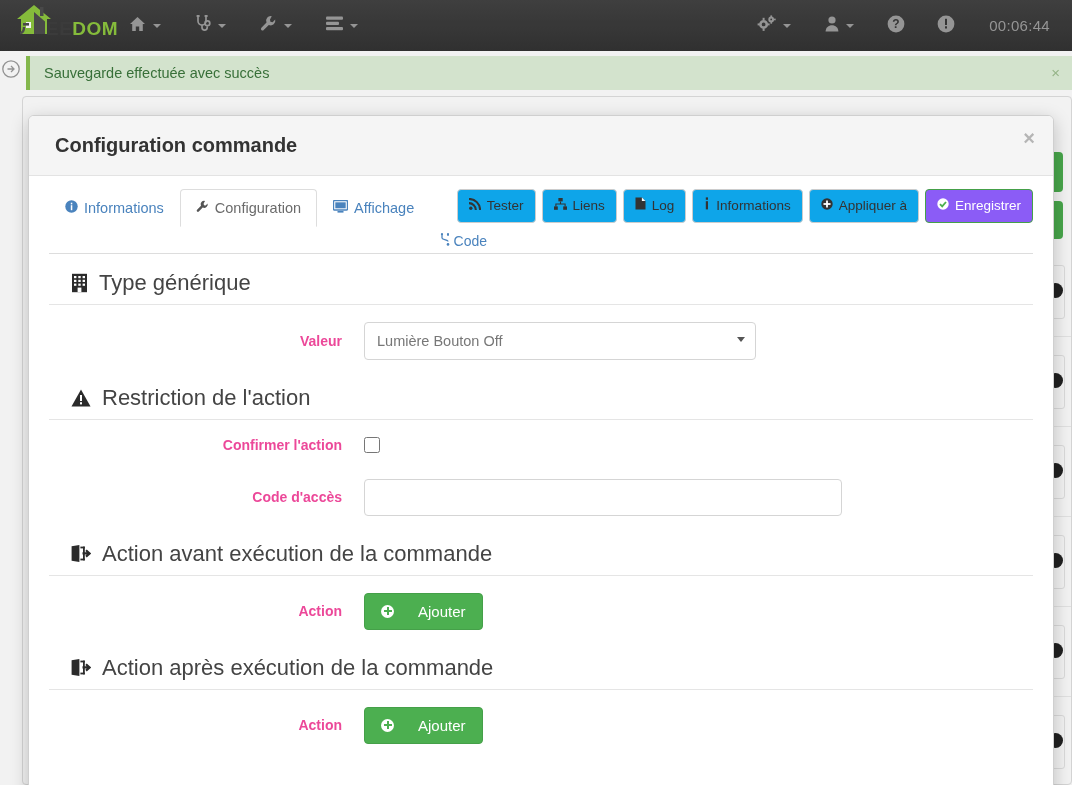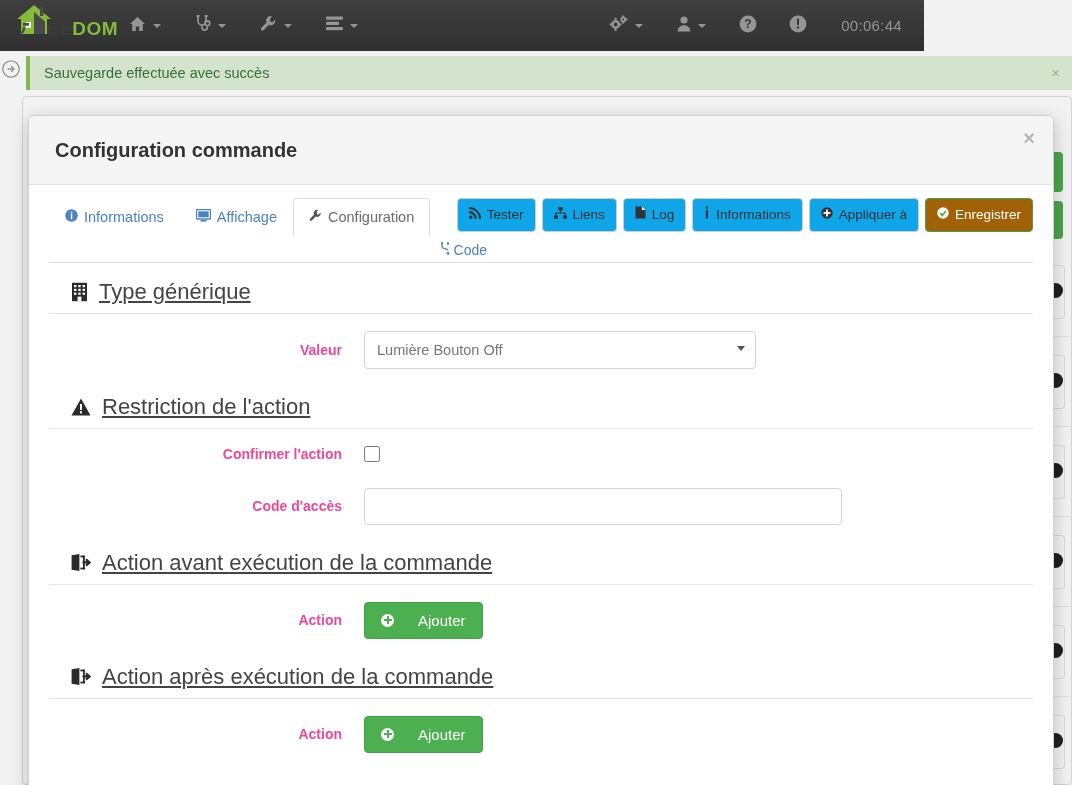--- a/index.html
+++ b/index.html
@@ -8,21 +8,21 @@
     width: 1072px; height: 785px;
     overflow: hidden;
     font-family: "Liberation Sans", sans-serif;
     background: #ffffff;
     color: #333;
   }
 
   
   .navbar {
     position: absolute; top: 0; left: 0;
-    width: 924px; height: 51px;
+    width: 1072px; height: 51px;
     background: #3a3a3a;
     background-image: linear-gradient(#434343, #333333);
     display: flex; align-items: center;
     z-index: 40;
   }
   .brand {
     width: 112px; height: 51px;
     display: flex; align-items: flex-end;
     padding-left: 12px; position: relative;
   }
@@ -137,21 +137,21 @@
     position: absolute; left: 28px; top: 115px;
     width: 1026px; height: 690px;
     background: #fff;
     border: 1px solid #cfcfcf;
     border-radius: 6px;
     box-shadow: 0 5px 18px rgba(0,0,0,.22);
     z-index: 60;
     overflow: hidden;
   }
   .modal-header {
-    height: 69px;
+    height: 60px;
     background: #f5f5f5;
     border-bottom: 1px solid #e3e3e3;
     display: flex; align-items: center;
     padding: 0 26px;
     position: relative;
   }
   .modal-title {
     font-size: 20px; font-weight: bold; color: #333;
   }
   .modal-close {
@@ -203,37 +203,36 @@
     font-size: 13.5px;
     border: 1px solid #ccc;
     border-radius: 4px;
     background: #0ea5e9;
     color: #333;
     cursor: pointer;
     white-space: nowrap;
     line-height: 1.3;
   }
   .btn-success {
-    background: #a16207; border-color: #45a049; color: #fff;
+    background: #8b5cf6; border-color: #45a049; color: #fff;
   }
   .code-link {
     display: inline-flex; align-items: center; gap: 4px;
     color: #4a83bd; font-size: 14px; cursor: pointer;
     padding: 4px 6px;
   }
   .tools-row2 { float: right; clear: right; margin-top: 6px; margin-right: 540px; }
 
   
   .legend {
     display: flex; align-items: center; gap: 11px;
     font-size: 22px; color: #444; font-weight: normal;
     padding: 16px 0 8px 22px;
     border-bottom: 1px solid #e5e5e5;
     margin-bottom: 0;
-    text-decoration: underline;
   }
   .legend .ic { display: inline-flex; color: #222; }
 
   .form-row {
     display: flex; align-items: center;
     padding: 9px 0;
     margin-top: 8px;
   }
   .form-label {
     width: 315px;
@@ -473,37 +472,37 @@
         <div class="tab">
           <span>
             <svg width="13" height="13" viewBox="0 0 13 13">
                 <circle cx="6.5" cy="6.5" r="6.2" fill="#4a83bd"></circle>
                 <rect x="5.8" y="5.2" width="1.5" height="5" fill="#fff"></rect>
                 <rect x="5.8" y="2.7" width="1.5" height="1.7" fill="#fff"></rect>
               </svg>
           </span>
           <span>Informations</span>
         </div>
+        <div class="tab active">
+          <span>
+            <svg width="13" height="13" viewBox="0 0 17 17">
+                <path d="M11.8 1.2 a4.6 4.6 0 0 0 -5.3 6.4 L1.4 12.7 a1.6 1.6 0 0 0 2.3 2.3 l5.1 -5.1 a4.6 4.6 0 0 0 6.4 -5.3 l-2.6 2.6 l-2.2 -0.4 l-0.4 -2.2 Z" fill="#555"></path>
+              </svg>
+          </span>
+          <span>Configuration</span>
+        </div>
         <div class="tab">
           <span>
             <svg width="15" height="13" viewBox="0 0 15 13">
                 <rect x="0.5" y="0.5" width="14" height="9.5" rx="1" fill="none" stroke="#4a83bd" stroke-width="1.4"></rect>
                 <rect x="2.3" y="2.3" width="10.4" height="6" fill="#4a83bd"></rect>
                 <rect x="4.5" y="11" width="6" height="1.6" fill="#4a83bd"></rect>
               </svg>
           </span>
           <span>Affichage</span>
-        </div>
-        <div class="tab active">
-          <span>
-            <svg width="13" height="13" viewBox="0 0 17 17">
-                <path d="M11.8 1.2 a4.6 4.6 0 0 0 -5.3 6.4 L1.4 12.7 a1.6 1.6 0 0 0 2.3 2.3 l5.1 -5.1 a4.6 4.6 0 0 0 6.4 -5.3 l-2.6 2.6 l-2.2 -0.4 l-0.4 -2.2 Z" fill="#555"></path>
-              </svg>
-          </span>
-          <span>Configuration</span>
         </div>
       </div>
 
       <div class="tools">
         <div class="btn">
           <span>
             <svg width="12" height="12" viewBox="0 0 12 12">
                 <circle cx="1.8" cy="10.2" r="1.7" fill="#333"></circle>
                 <path d="M0 6.2 a5.8 5.8 0 0 1 5.8 5.8 h2.1 A7.9 7.9 0 0 0 0 4.1 Z" fill="#333"></path>
                 <path d="M0 1.9 a10.1 10.1 0 0 1 10.1 10.1 h2.0 A12.1 12.1 0 0 0 0 -0.1 Z" fill="#333"></path>

